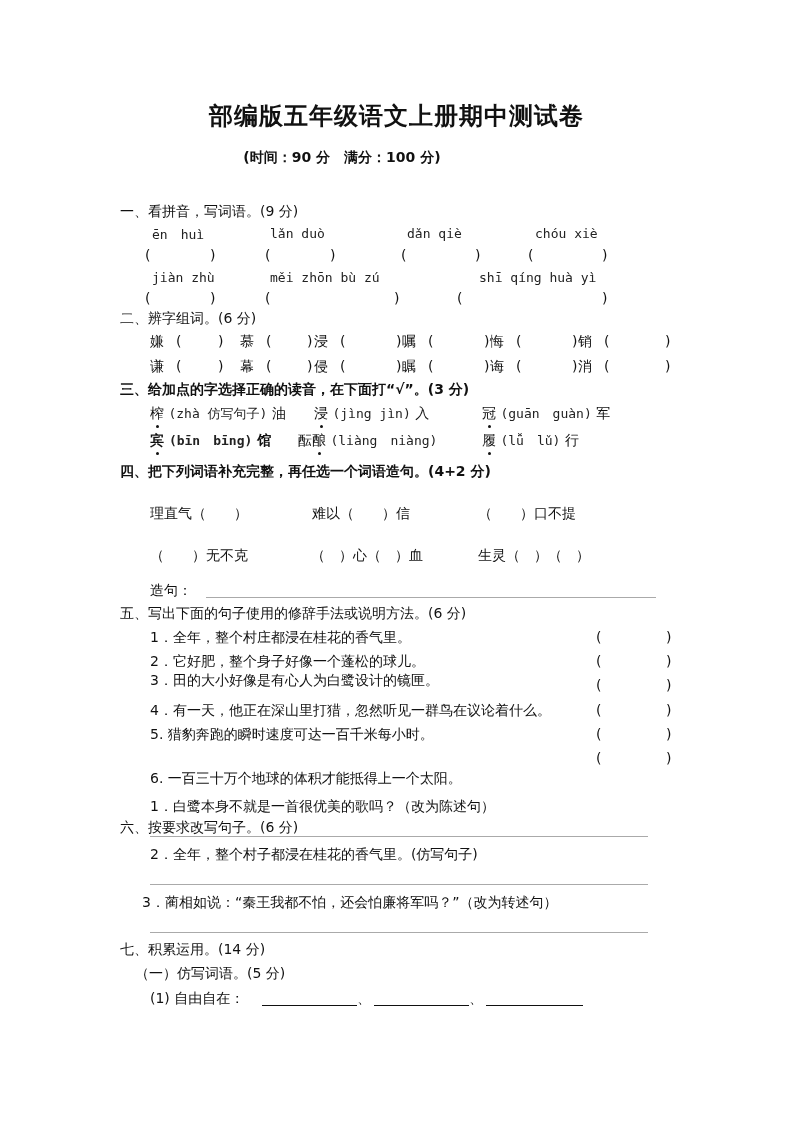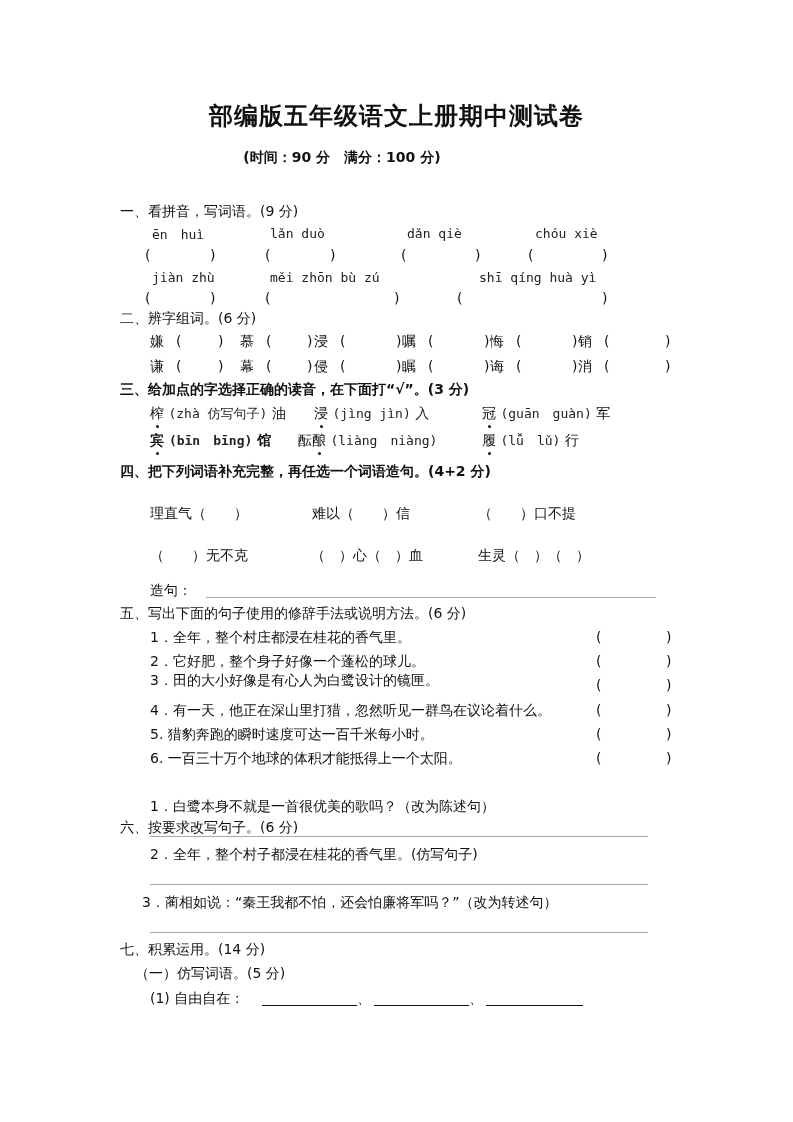--- a/index.html
+++ b/index.html
@@ -143,21 +143,21 @@
     <div class="abs t" style="left: 666px; top: 653.2px;">)</div>
     <div class="abs t" style="left: 150px; top: 672px;">3．田的大小好像是有心人为白鹭设计的镜匣。</div>
     <div class="abs t" style="left: 596px; top: 677.4px;">(</div>
     <div class="abs t" style="left: 666px; top: 677.4px;">)</div>
     <div class="abs t" style="left: 150px; top: 701.6px;">4．有一天，他正在深山里打猎，忽然听见一群鸟在议论着什么。</div>
     <div class="abs t" style="left: 596px; top: 701.6px;">(</div>
     <div class="abs t" style="left: 666px; top: 701.6px;">)</div>
     <div class="abs t" style="left: 150px; top: 725.8px;">5.  猎豹奔跑的瞬时速度可达一百千米每小时。</div>
     <div class="abs t" style="left: 596px; top: 725.8px;">(</div>
     <div class="abs t" style="left: 666px; top: 725.8px;">)</div>
-    <div class="abs t" style="left: 150px; top: 750px;">6.  一百三十万个地球的体积才能抵得上一个太阳。</div>
+    <div class="abs t" style="left: 150px; top: 770px;">6.  一百三十万个地球的体积才能抵得上一个太阳。</div>
     <div class="abs t" style="left: 596px; top: 750px;">(</div>
     <div class="abs t" style="left: 666px; top: 750px;">)</div>
   </div>
 
 <div class="abs h" style="top:773px;margin-top:46px;">六、按要求改写句子。(6 分)</div>
 <div class="abs t" style="left:150px;top:798px;">1．白鹭本身不就是一首很优美的歌吗？（改为陈述句）</div>
 <div class="line" style="left:150px;top:836px;width:498px;"></div>
 <div class="abs t" style="left:150px;top:846px;">2．全年，整个村子都浸在桂花的香气里。(仿写句子)</div>
 <div class="line" style="left:150px;top:884px;width:498px;"></div>
 <div class="abs t" style="left:142px;top:894px;">3．蔺相如说：“秦王我都不怕，还会怕廉将军吗？”（改为转述句）</div>

